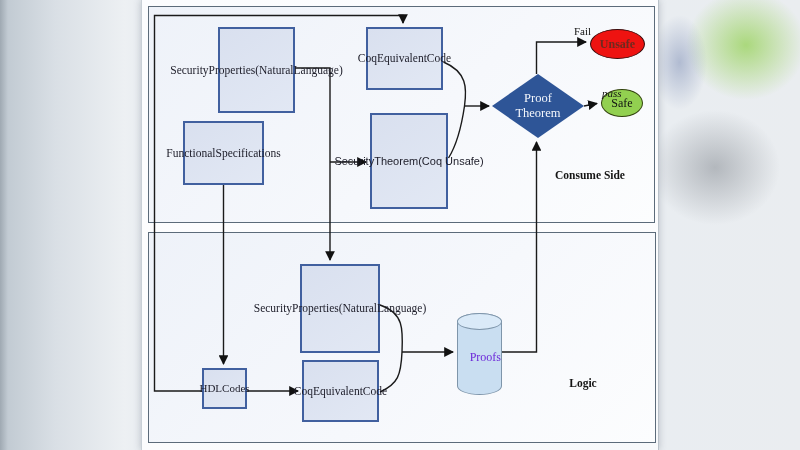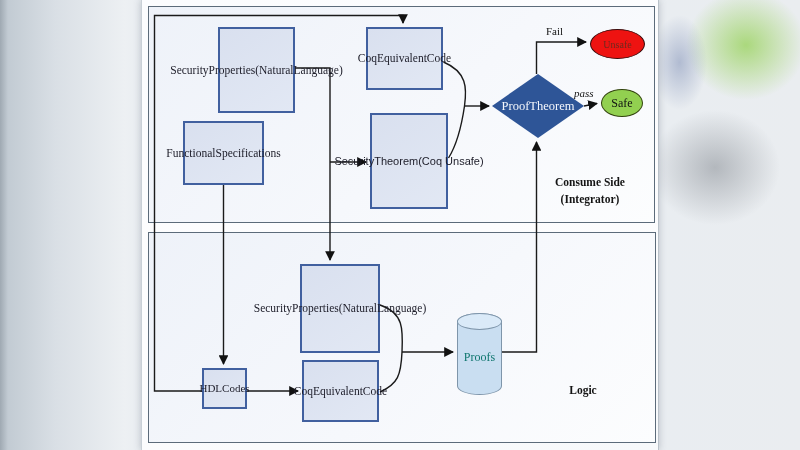--- a/index.html
+++ b/index.html
@@ -24,45 +24,45 @@
   .node{
     position:absolute;display:flex;align-items:center;justify-content:center;
     background:linear-gradient(145deg,#d9e0ef 0%,#e2e8f4 100%);
     border:2px solid #41609f;
     color:#1c1c28;font-size:11.5px;line-height:16.5px;text-align:center;
     box-sizing:border-box;
   }
   .node .ln{display:block;white-space:nowrap;}
   .sans{font-family:"Liberation Sans","DejaVu Sans",sans-serif;font-size:11px;line-height:16px;}
   .diamond{
-    position:absolute;display:flex;flex-direction:row;align-items:center;justify-content:center;
+    position:absolute;display:flex;flex-direction:column;align-items:center;justify-content:center;
     background:#2e5597;color:#f4f7fc;font-size:12.5px;line-height:15px;text-align:center;
     clip-path:polygon(50% 0,100% 50%,50% 100%,0 50%);
   }
   .ellipse{
     position:absolute;display:flex;align-items:center;justify-content:center;
     border-radius:50%;text-align:center;box-sizing:border-box;
   }
-  .ellipse.unsafe{background:#ee1311;border:1.5px solid #3a0d0d;color:#6e2a1f;font-weight:400;font-size:10px;}
+  .ellipse.unsafe{background:#ee1311;border:1.5px solid #3a0d0d;color:#6e2a1f;font-weight:700;font-size:12px;}
   .ellipse.safe{background:#92d050;border:1.5px solid #33430f;color:#111;font-size:12px;justify-content:center;}
   .cyl{
     position:absolute;box-sizing:border-box;
     background:#c9def1;border:1.4px solid #7e95aa;
     border-radius:50% / 9px;
-    display:flex;align-items:center;justify-content:center;
-    font-size:12px;color:#0f766e;
+    display:flex;align-items:center;justify-content:flex-end;
+    font-size:12px;color:#6d28d9;
   }
   .cyl::before{
     content:"";position:absolute;left:-1.4px;top:-1.4px;right:-1.4px;height:15px;
     background:#daeaf8;border:1.4px solid #7e95aa;border-radius:50%;
   }
   .side-label{
-    position:absolute;text-align:center;font-weight:700;font-size:11.5px;line-height:17px;color:#141414;margin-top:7px;
+    position:absolute;text-align:center;font-weight:700;font-size:11.5px;line-height:17px;color:#141414;
   }
-  .edge-label{position:absolute;font-size:11px;color:#141414;}
+  .edge-label{position:absolute;font-size:11px;color:#141414;margin-left:28px;}
   svg.wires{position:absolute;left:0;top:0;pointer-events:none;}
 </style>
 </head>
 <body>
 
 <div class="stage">
 
   <div class="blob" style="left:686px;top:-10px;width:120px;height:110px;background:radial-gradient(closest-side,rgba(146,208,80,.72),rgba(146,208,80,0));"></div>
   <div class="blob" style="left:652px;top:15px;width:55px;height:95px;background:radial-gradient(closest-side,rgba(92,112,162,.40),rgba(92,112,162,0));"></div>
   <div class="blob" style="left:650px;top:110px;width:130px;height:115px;background:radial-gradient(closest-side,rgba(104,110,118,.42),rgba(104,110,118,0));"></div>
@@ -129,21 +129,20 @@
 
   <div class="ellipse safe" style="left:601px;top:89px;width:42px;height:28px;">
     <span>Safe</span>
   </div>
 
   <div class="edge-label" style="left:546px;top:25px;">Fail</div>
   <div class="edge-label" style="left:574px;top:87px;font-style:italic;">pass</div>
 
   <div class="side-label" style="left:525px;top:167px;width:130px;">
     <span class="ln" style="display:block">Consume Side</span>
-    <span class="ln" style="display:block">(Integrator)</span>
   </div>
 
   <div class="node" style="left:300px;top:264px;width:80px;height:89px;">
     <span class="ln">Security</span>
     <span class="ln">Properties</span>
     <span class="ln">(Natural</span>
     <span class="ln">Language)</span>
   </div>
 
   <div class="node" style="left:302px;top:360px;width:77px;height:62px;">

